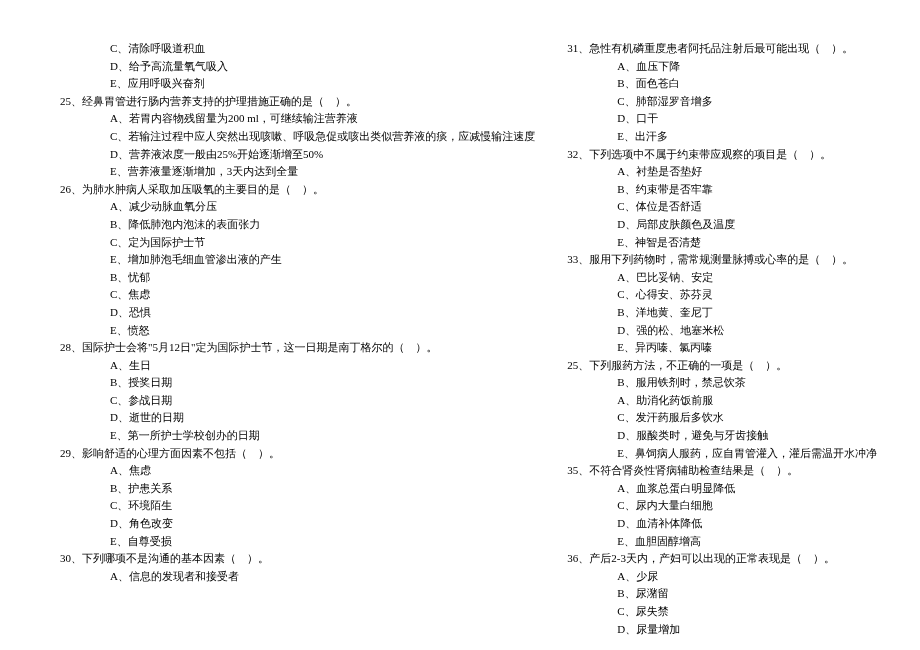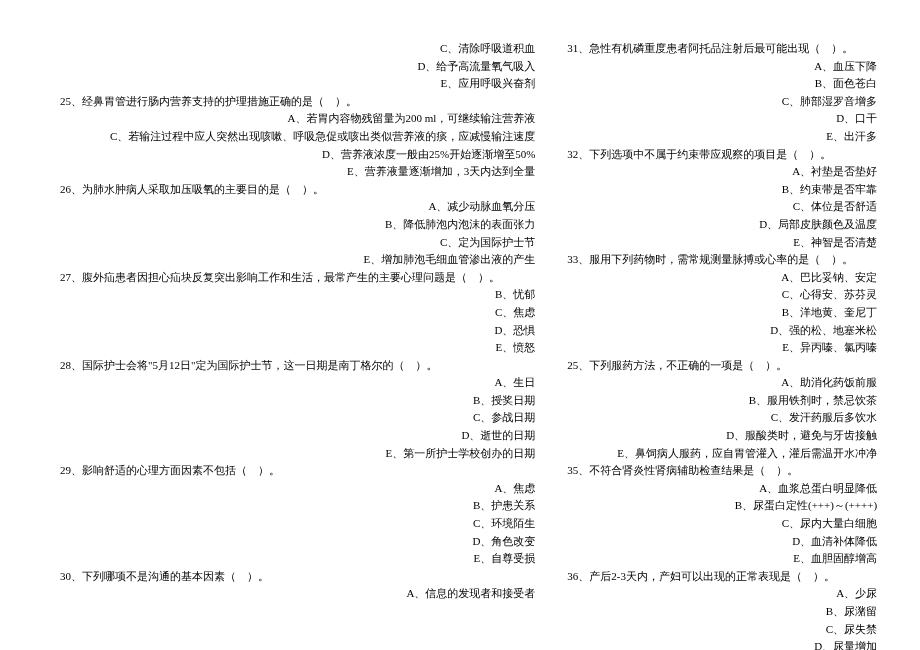--- a/index.html
+++ b/index.html
@@ -20,21 +20,20 @@
     }
     .left-col, .right-col {
       flex: 1;
     }
     .opt-line, .q-line {
       white-space: pre;
     }
     .opt-line {
       padding-left: 50px;
       text-indent: -0px;
-      text-align: right;
     }
     .q-line {
       padding-left: 0;
     }
   </style>
 </head>
 <body>
 
 <div class="page-container">
   <div class="left-col" id="left-col">
@@ -44,21 +43,20 @@
       <div class="q-line">25、经鼻胃管进行肠内营养支持的护理措施正确的是（    ）。</div>
       <div class="opt-line">A、若胃内容物残留量为200 ml，可继续输注营养液</div>
       <div class="opt-line">C、若输注过程中应人突然出现咳嗽、呼吸急促或咳出类似营养液的痰，应减慢输注速度</div>
       <div class="opt-line">D、营养液浓度一般由25%开始逐渐增至50%</div>
       <div class="opt-line">E、营养液量逐渐增加，3天内达到全量</div>
       <div class="q-line">26、为肺水肿病人采取加压吸氧的主要目的是（    ）。</div>
       <div class="opt-line">A、减少动脉血氧分压</div>
       <div class="opt-line">B、降低肺泡内泡沫的表面张力</div>
       <div class="opt-line">C、定为国际护士节</div>
       <div class="opt-line">E、增加肺泡毛细血管渗出液的产生</div>
-      <div class="q-line">27、腹外疝患者因担心疝块反复突出影响工作和生活，最常产生的主要心理问题是（    ）。</div>
       <div class="opt-line">B、忧郁</div>
       <div class="opt-line">C、焦虑</div>
       <div class="opt-line">D、恐惧</div>
       <div class="opt-line">E、愤怒</div>
       <div class="q-line">28、国际护士会将"5月12日"定为国际护士节，这一日期是南丁格尔的（    ）。</div>
       <div class="opt-line">A、生日</div>
       <div class="opt-line">B、授奖日期</div>
       <div class="opt-line">C、参战日期</div>
       <div class="opt-line">D、逝世的日期</div>
       <div class="opt-line">E、第一所护士学校创办的日期</div>
@@ -84,28 +82,27 @@
       <div class="opt-line">C、体位是否舒适</div>
       <div class="opt-line">D、局部皮肤颜色及温度</div>
       <div class="opt-line">E、神智是否清楚</div>
       <div class="q-line">33、服用下列药物时，需常规测量脉搏或心率的是（    ）。</div>
       <div class="opt-line">A、巴比妥钠、安定</div>
       <div class="opt-line">C、心得安、苏芬灵</div>
       <div class="opt-line">B、洋地黄、奎尼丁</div>
       <div class="opt-line">D、强的松、地塞米松</div>
       <div class="opt-line">E、异丙嗪、氯丙嗪</div>
       <div class="q-line">25、下列服药方法，不正确的一项是（    ）。</div>
+      <div class="opt-line">B、服用铁剂时，禁忌饮茶</div>
       <div class="opt-line">A、助消化药饭前服</div>
-      <div class="opt-line">B、服用铁剂时，禁忌饮茶</div>
       <div class="opt-line">C、发汗药服后多饮水</div>
       <div class="opt-line">D、服酸类时，避免与牙齿接触</div>
       <div class="opt-line">E、鼻饲病人服药，应自胃管灌入，灌后需温开水冲净</div>
       <div class="q-line">35、不符合肾炎性肾病辅助检查结果是（    ）。</div>
       <div class="opt-line">A、血浆总蛋白明显降低</div>
-      <div class="opt-line">B、尿蛋白定性(+++)～(++++)</div>
       <div class="opt-line">C、尿内大量白细胞</div>
       <div class="opt-line">D、血清补体降低</div>
       <div class="opt-line">E、血胆固醇增高</div>
       <div class="q-line">36、产后2-3天内，产妇可以出现的正常表现是（    ）。</div>
       <div class="opt-line">A、少尿</div>
       <div class="opt-line">B、尿潴留</div>
       <div class="opt-line">C、尿失禁</div>
       <div class="opt-line">D、尿量增加</div>
     </div>
 </div>

